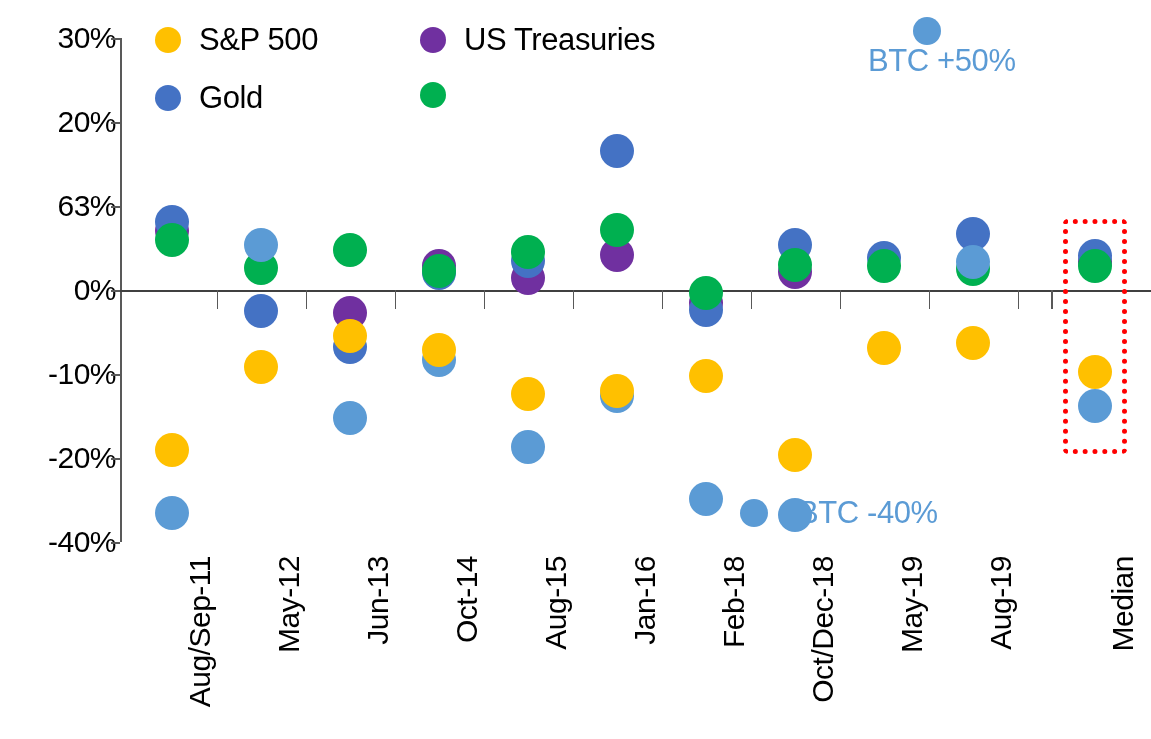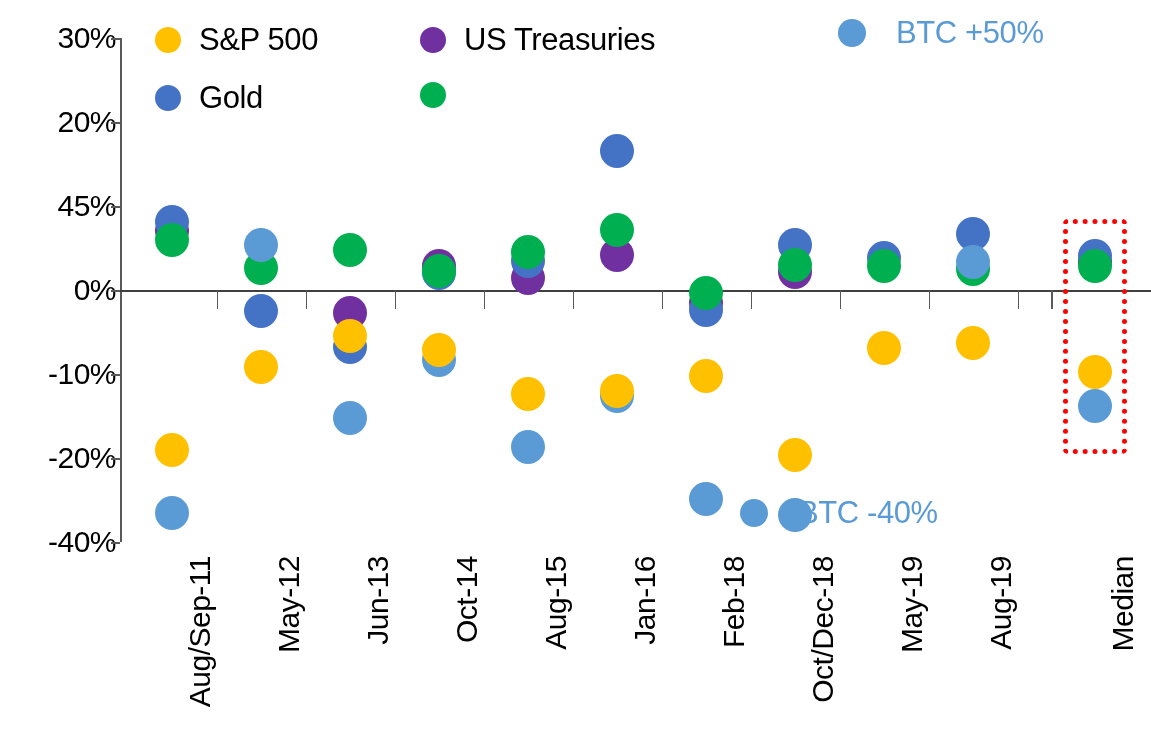--- a/index.html
+++ b/index.html
@@ -136,21 +136,21 @@
     width: 28px; height: 28px;
     border-radius: 50%;
     flex: 0 0 auto;
   }
   .annot-text {
     font-size: 31px;
     margin-left: 30px;
     line-height: 1;
     letter-spacing: -0.4px;
   }
-  #annot-plus50 { left: 838px; top: 17px; }
+  #annot-plus50 { left: 838px; top: 17px; flex-direction: column; }
   #annot-minus70 { left: 138px; top: 492px; }
   #annot-minus40 { left: 740px; top: 497px; }
 </style>
 </head>
 <body>
 
 <div id="root">
 
   <div id="legend">
     <div class="legend-item legend-col-a legend-row-0">
@@ -175,21 +175,21 @@
     <span class="annot-text" style="color:#5B9BD5">BTC +50%</span>
   </div>
   <div class="annot" id="annot-minus40">
     <span class="annot-swatch" style="background:#5B9BD5"></span>
     <span class="annot-text" style="color:#5B9BD5">BTC -40%</span>
   </div>
 
   <div id="y-axis-labels">
       <div class="y-label" style="top: 38px;">30%</div>
       <div class="y-label" style="top: 122px;">20%</div>
-      <div class="y-label" style="top: 206px;">45%</div>
+      <div class="y-label" style="top: 206px;">63%</div>
       <div class="y-label" style="top: 290px;">0%</div>
       <div class="y-label" style="top: 374px;">-10%</div>
       <div class="y-label" style="top: 458px;">-20%</div>
       <div class="y-label" style="top: 542px;">-40%</div>
     </div>
 
   <div id="plot-area">
     <div class="axis-line" id="y-axis"></div>
     <div class="axis-line" id="x-axis-zero"></div>
     <div id="y-ticks">

